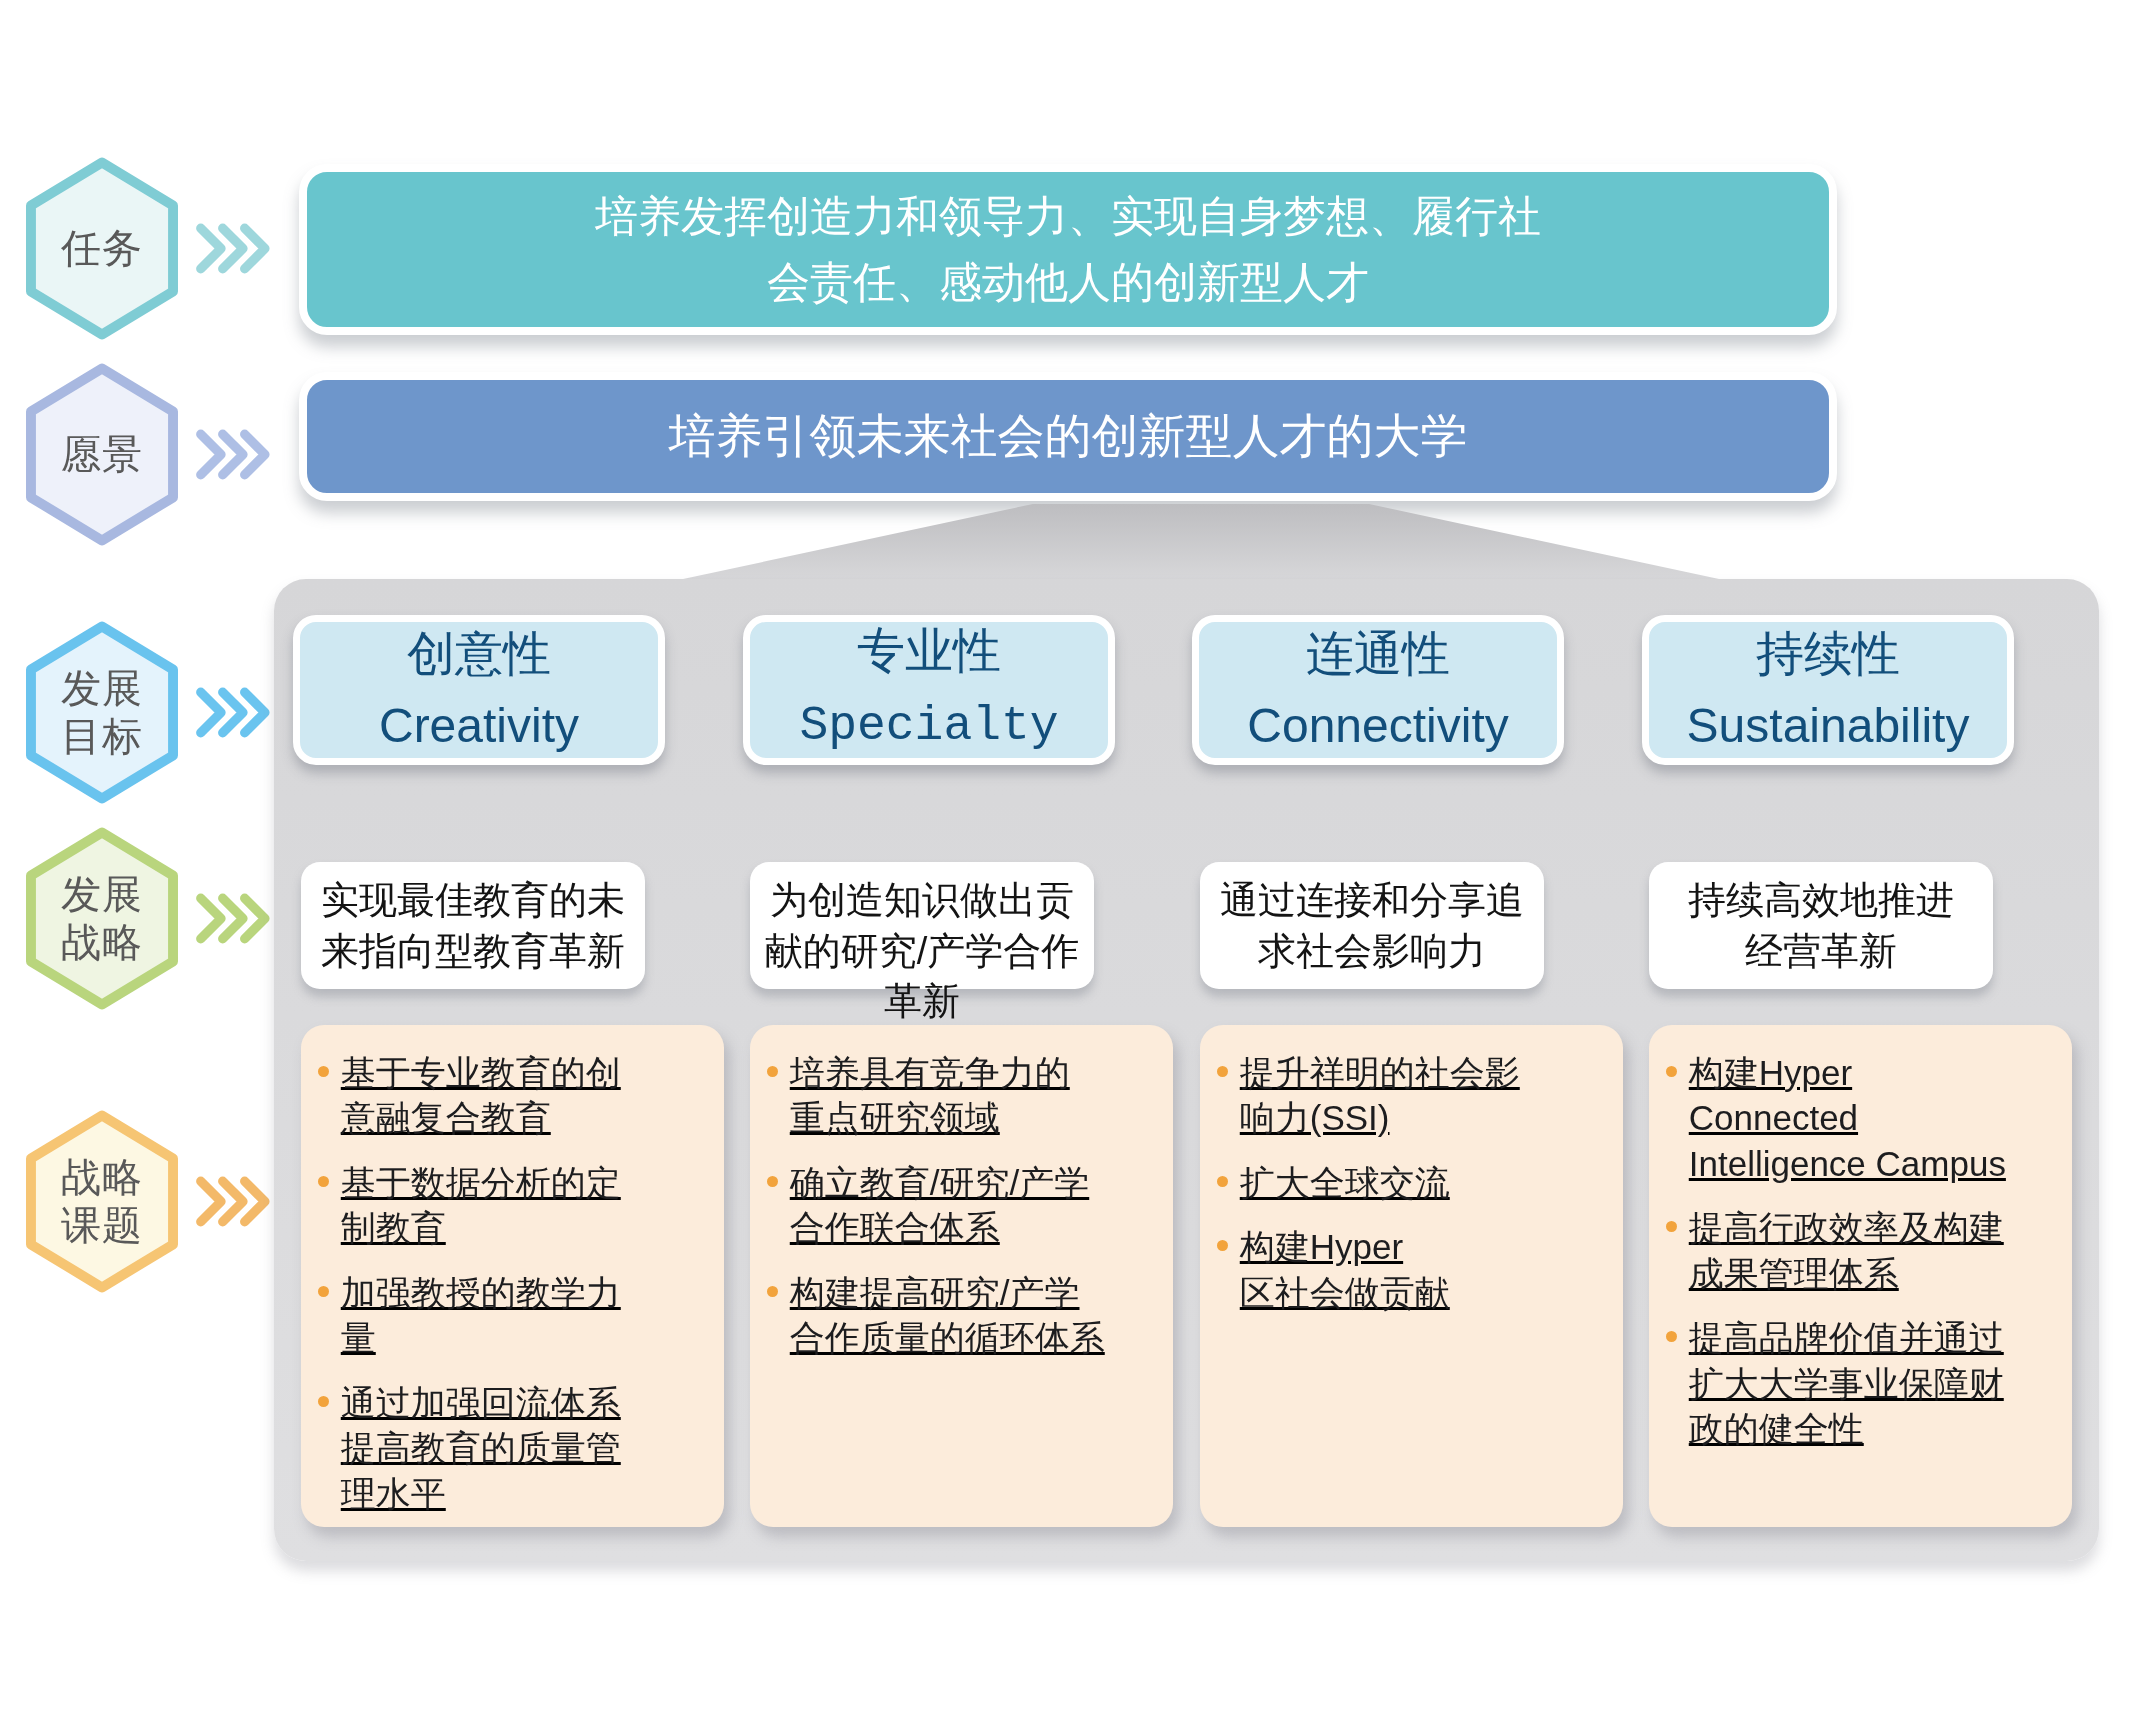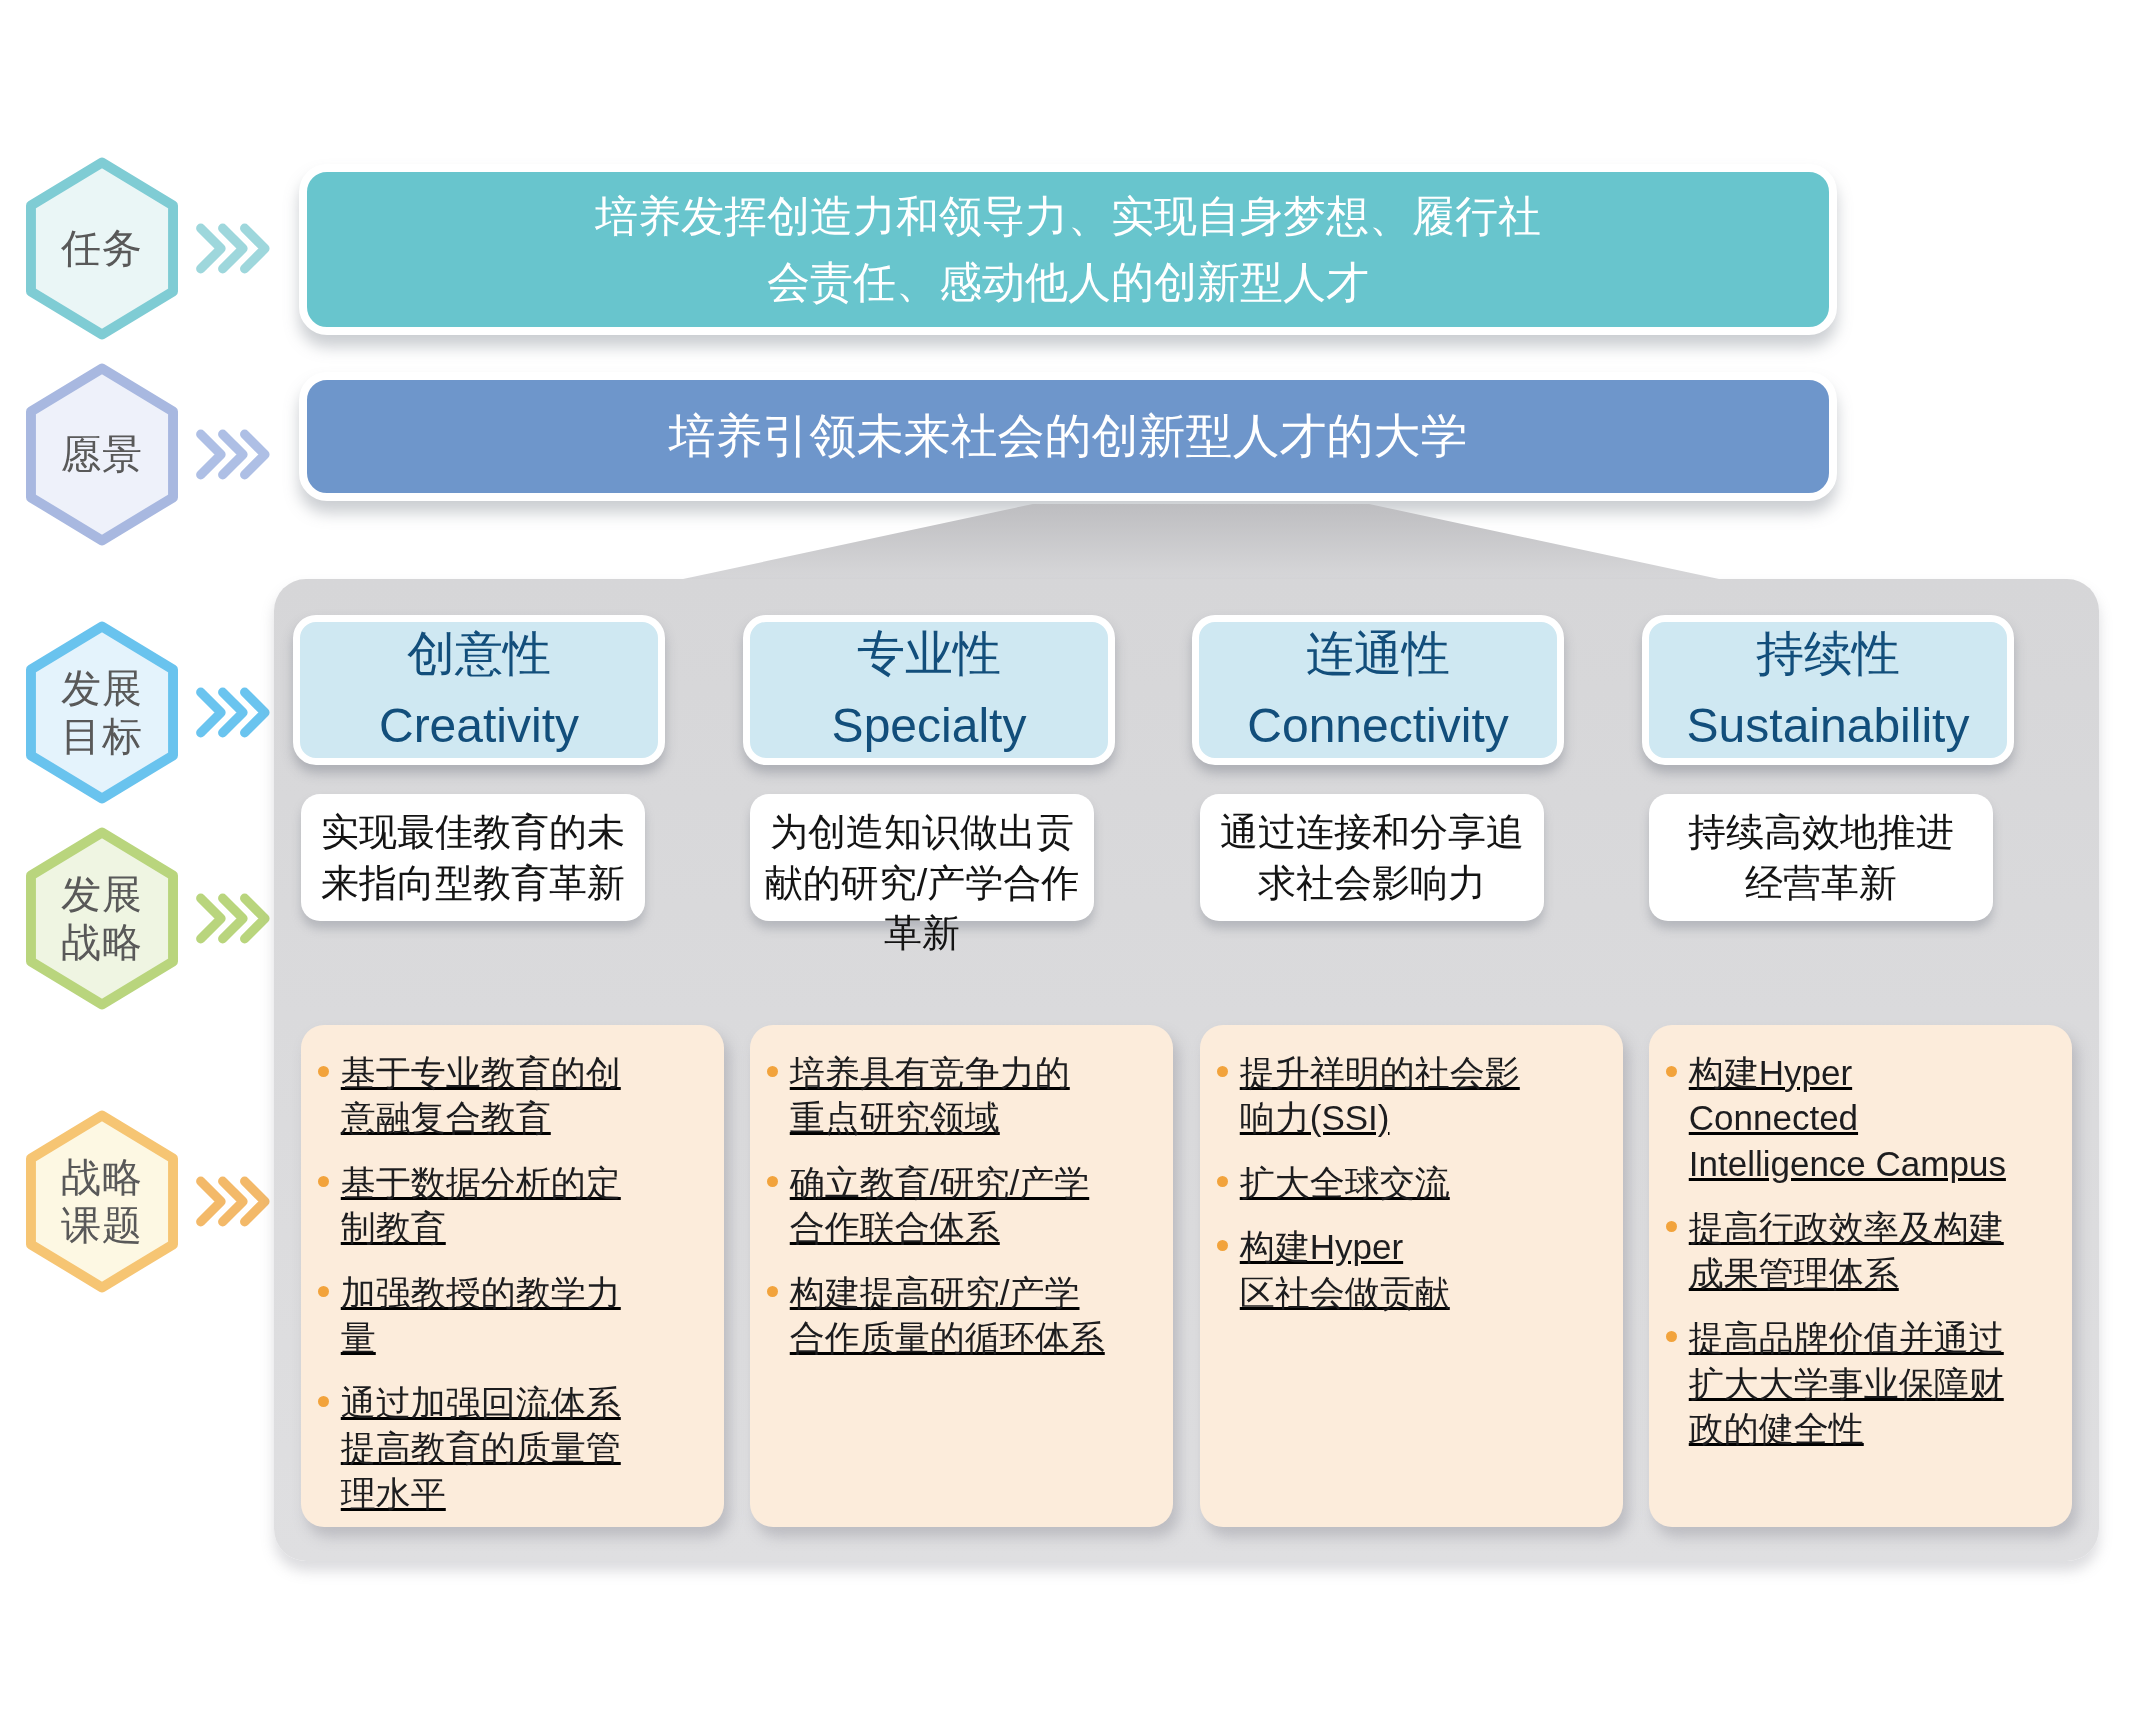--- a/index.html
+++ b/index.html
@@ -50,24 +50,24 @@
     box-shadow:0 9.5px 13.2px rgba(140,140,150,0.30);
   }
   
   .goal{
     position:absolute;top:615px;width:372px;height:150px;box-sizing:border-box;
     border:7.6px solid #ffffff;border-radius:23px;background:#cfe8f2;
     display:flex;align-items:center;justify-content:center;text-align:center;
     font-size:48px;line-height:1.5;color:#124e7b;white-space:pre-line;
     box-shadow:0 7.6px 11.4px rgba(120,125,135,0.45);
   }
-  .col0{left:293px;} .col1{left:743px;} .col2{left:1192px;} .col3{left:1642px;}
+  .col0{left:293px;} .col1{left:743px;font-family:Liberation Mono, monospace;} .col2{left:1192px;} .col3{left:1642px;}
   
   .strat{
-    position:absolute;top:794px;width:344px;height:127px;box-sizing:border-box;
+    position:absolute;top:862px;width:344px;height:127px;box-sizing:border-box;
     background:#ffffff;border-radius:19px;padding-top:13.2px;
     text-align:center;font-size:38px;line-height:1.33;color:#141414;
     white-space:pre-line;box-shadow:0 7.6px 9.5px rgba(130,135,145,0.40);
   }
   .scol0{left:301px;} .scol1{left:750px;} .scol2{left:1200px;} .scol3{left:1649px;}
   
   .peach{
     position:absolute;top:1025px;width:423px;height:502px;box-sizing:border-box;
     background:#fcecdb;border-radius:23px;padding:24.6px 7.6px 0 13.2px;
     box-shadow:5.7px 9.5px 13.2px rgba(135,135,145,0.38);

